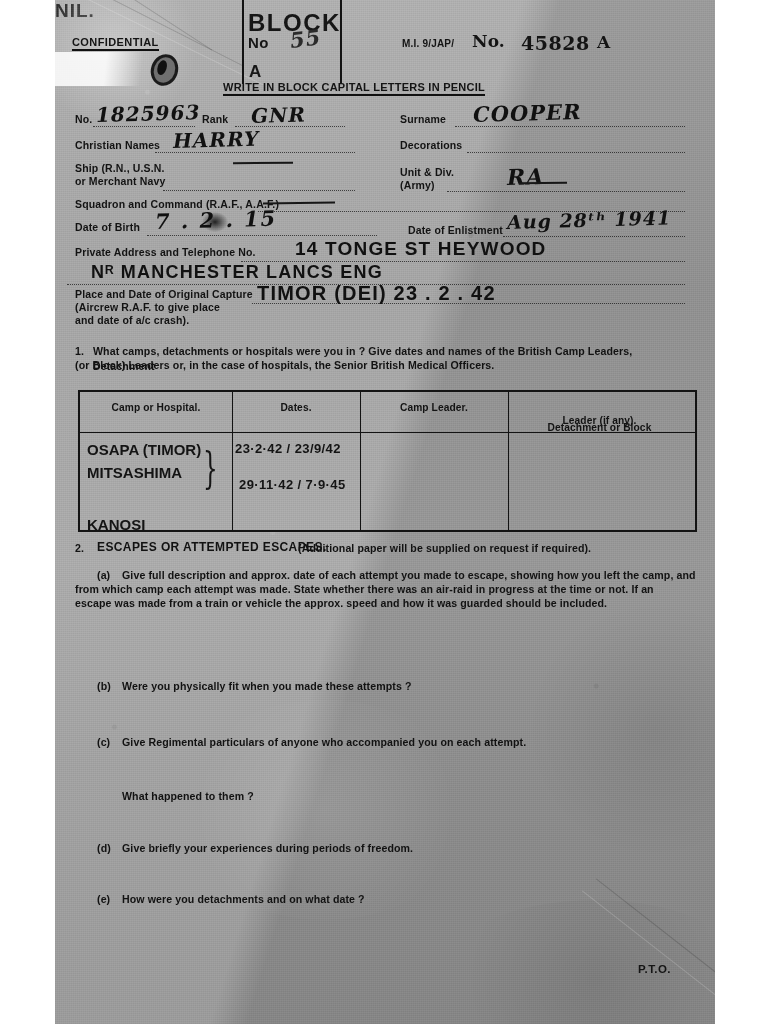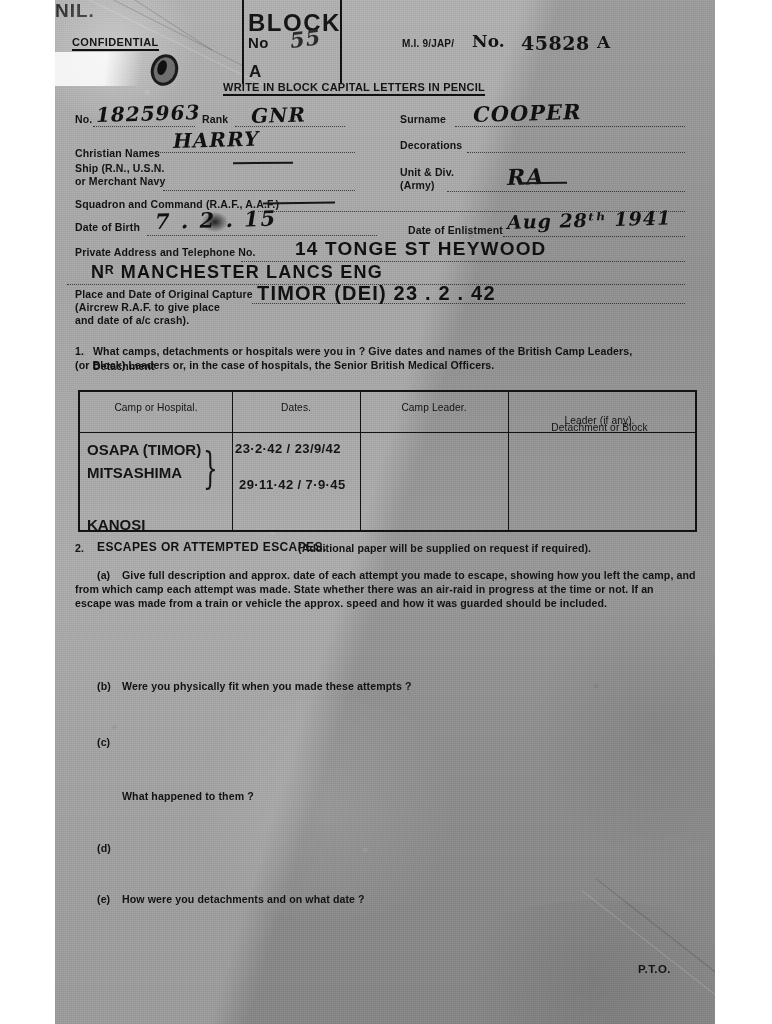--- a/index.html
+++ b/index.html
@@ -95,21 +95,21 @@
   .q{position:absolute;color:#121212;font-weight:bold;font-size:10.6px;line-height:14.5px;letter-spacing:.1px;}
 
   
   #tbl{
     position:absolute;left:23px;top:390px;width:615px;height:138px;
     border:2px solid #131313;
   }
   #tbl .v{position:absolute;top:0;bottom:0;width:0;border-left:1.4px solid #131313;}
   #tbl .h{position:absolute;left:0;right:0;height:0;border-top:1.4px solid #131313;}
   #tbl .th{
-    position:absolute;top:9px;text-align:center;font-size:10.2px;font-weight:normal;
+    position:absolute;top:9px;text-align:center;font-size:10.2px;font-weight:bold;
     color:#131313;line-height:13px;letter-spacing:.1px;
   }
   .cell-h{position:absolute;font-family:"Liberation Sans",sans-serif;font-weight:bold;color:#141414;white-space:nowrap;}
   #brace{
     position:absolute;left:142px;top:448px;font-size:42px;color:#151515;
     font-family:"DejaVu Serif",serif;line-height:1;transform:scaleX(.55);
   }
 
   #pto{left:583px;top:963px;font-size:11.5px;letter-spacing:.4px;}
 </style>
@@ -154,21 +154,21 @@
   <div class="hand" style="left:41px;top:103px;font-size:20px;">1825963</div>
 
   <div class="lbl" style="left:147px;top:113px;">Rank</div>
   <div class="dots" style="left:180px;top:126px;width:110px;"></div>
   <div class="hand" style="left:196px;top:104px;font-size:20px;">GNR</div>
 
   <div class="lbl" style="left:345px;top:113px;">Surname</div>
   <div class="dots" style="left:400px;top:126px;width:230px;"></div>
   <div class="hand" style="left:418px;top:102px;font-size:21px;">COOPER</div>
 
-  <div class="lbl" style="left:20px;top:139px;margin-top:8px;">Christian Names</div>
+  <div class="lbl" style="left:20px;top:139px;">Christian Names</div>
   <div class="dots" style="left:100px;top:152px;width:200px;"></div>
   <div class="hand" style="left:118px;top:129px;font-size:20px;">HARRY</div>
 
   <div class="lbl" style="left:345px;top:139px;">Decorations</div>
   <div class="dots" style="left:412px;top:152px;width:218px;"></div>
   <div class="hand" style="left:430px;top:130px;font-size:20px;"></div>
 
   <div class="lbl" style="left:20px;top:162px;">Ship (R.N., U.S.N.</div>
   <div class="lbl" style="left:20px;top:175px;">or Merchant Navy</div>
   <div class="dots" style="left:108px;top:190px;width:192px;"></div>
@@ -238,23 +238,25 @@
 
   <div class="q" style="left:42px;top:568px;">(a)</div>
   <div class="q" style="left:67px;top:568px;">Give full description and approx. date of each attempt you made to escape, showing how you left the camp,  and</div>
   <div class="q" style="left:20px;top:596px;">escape was made from a train or vehicle the approx. speed and how it was guarded should be included.</div>
   <div class="q" style="left:20px;top:582px;">from which camp each attempt was made.   State whether there was an air-raid in progress at the time or not.   If  an</div>
 
   <div class="q" style="left:42px;top:679px;">(b)</div>
   <div class="q" style="left:67px;top:679px;">Were you physically fit when you made these attempts ?</div>
 
   <div class="q" style="left:42px;top:735px;">(c)</div>
+  <div class="q" style="left:67px;top:735px;">Give Regimental particulars of anyone who accompanied you on each attempt.</div>
 
   <div class="q" style="left:67px;top:789px;">What happened to them ?</div>
 
   <div class="q" style="left:42px;top:841px;">(d)</div>
+  <div class="q" style="left:67px;top:841px;">Give briefly your experiences during periods of freedom.</div>
 
   <div class="q" style="left:42px;top:892px;">(e)</div>
   <div class="q" style="left:67px;top:892px;">How were you detachments and on what date ?</div>
 
   <div class="pr" id="pto">P.T.O.</div>
 
 </div>
 
 </body></html>

